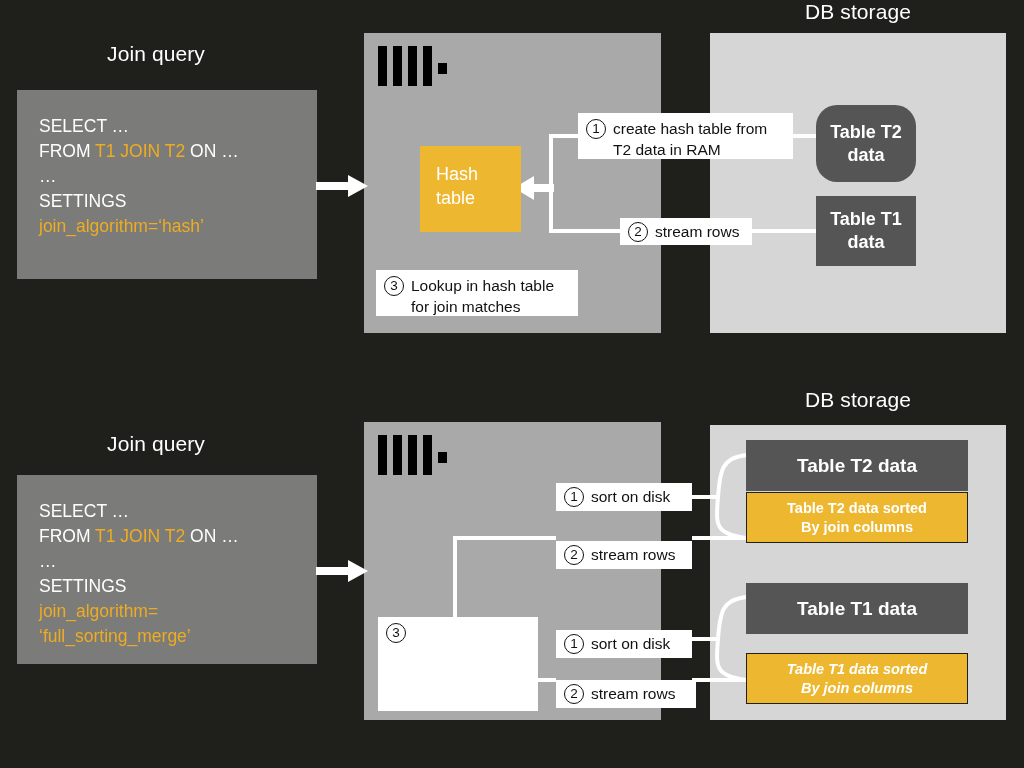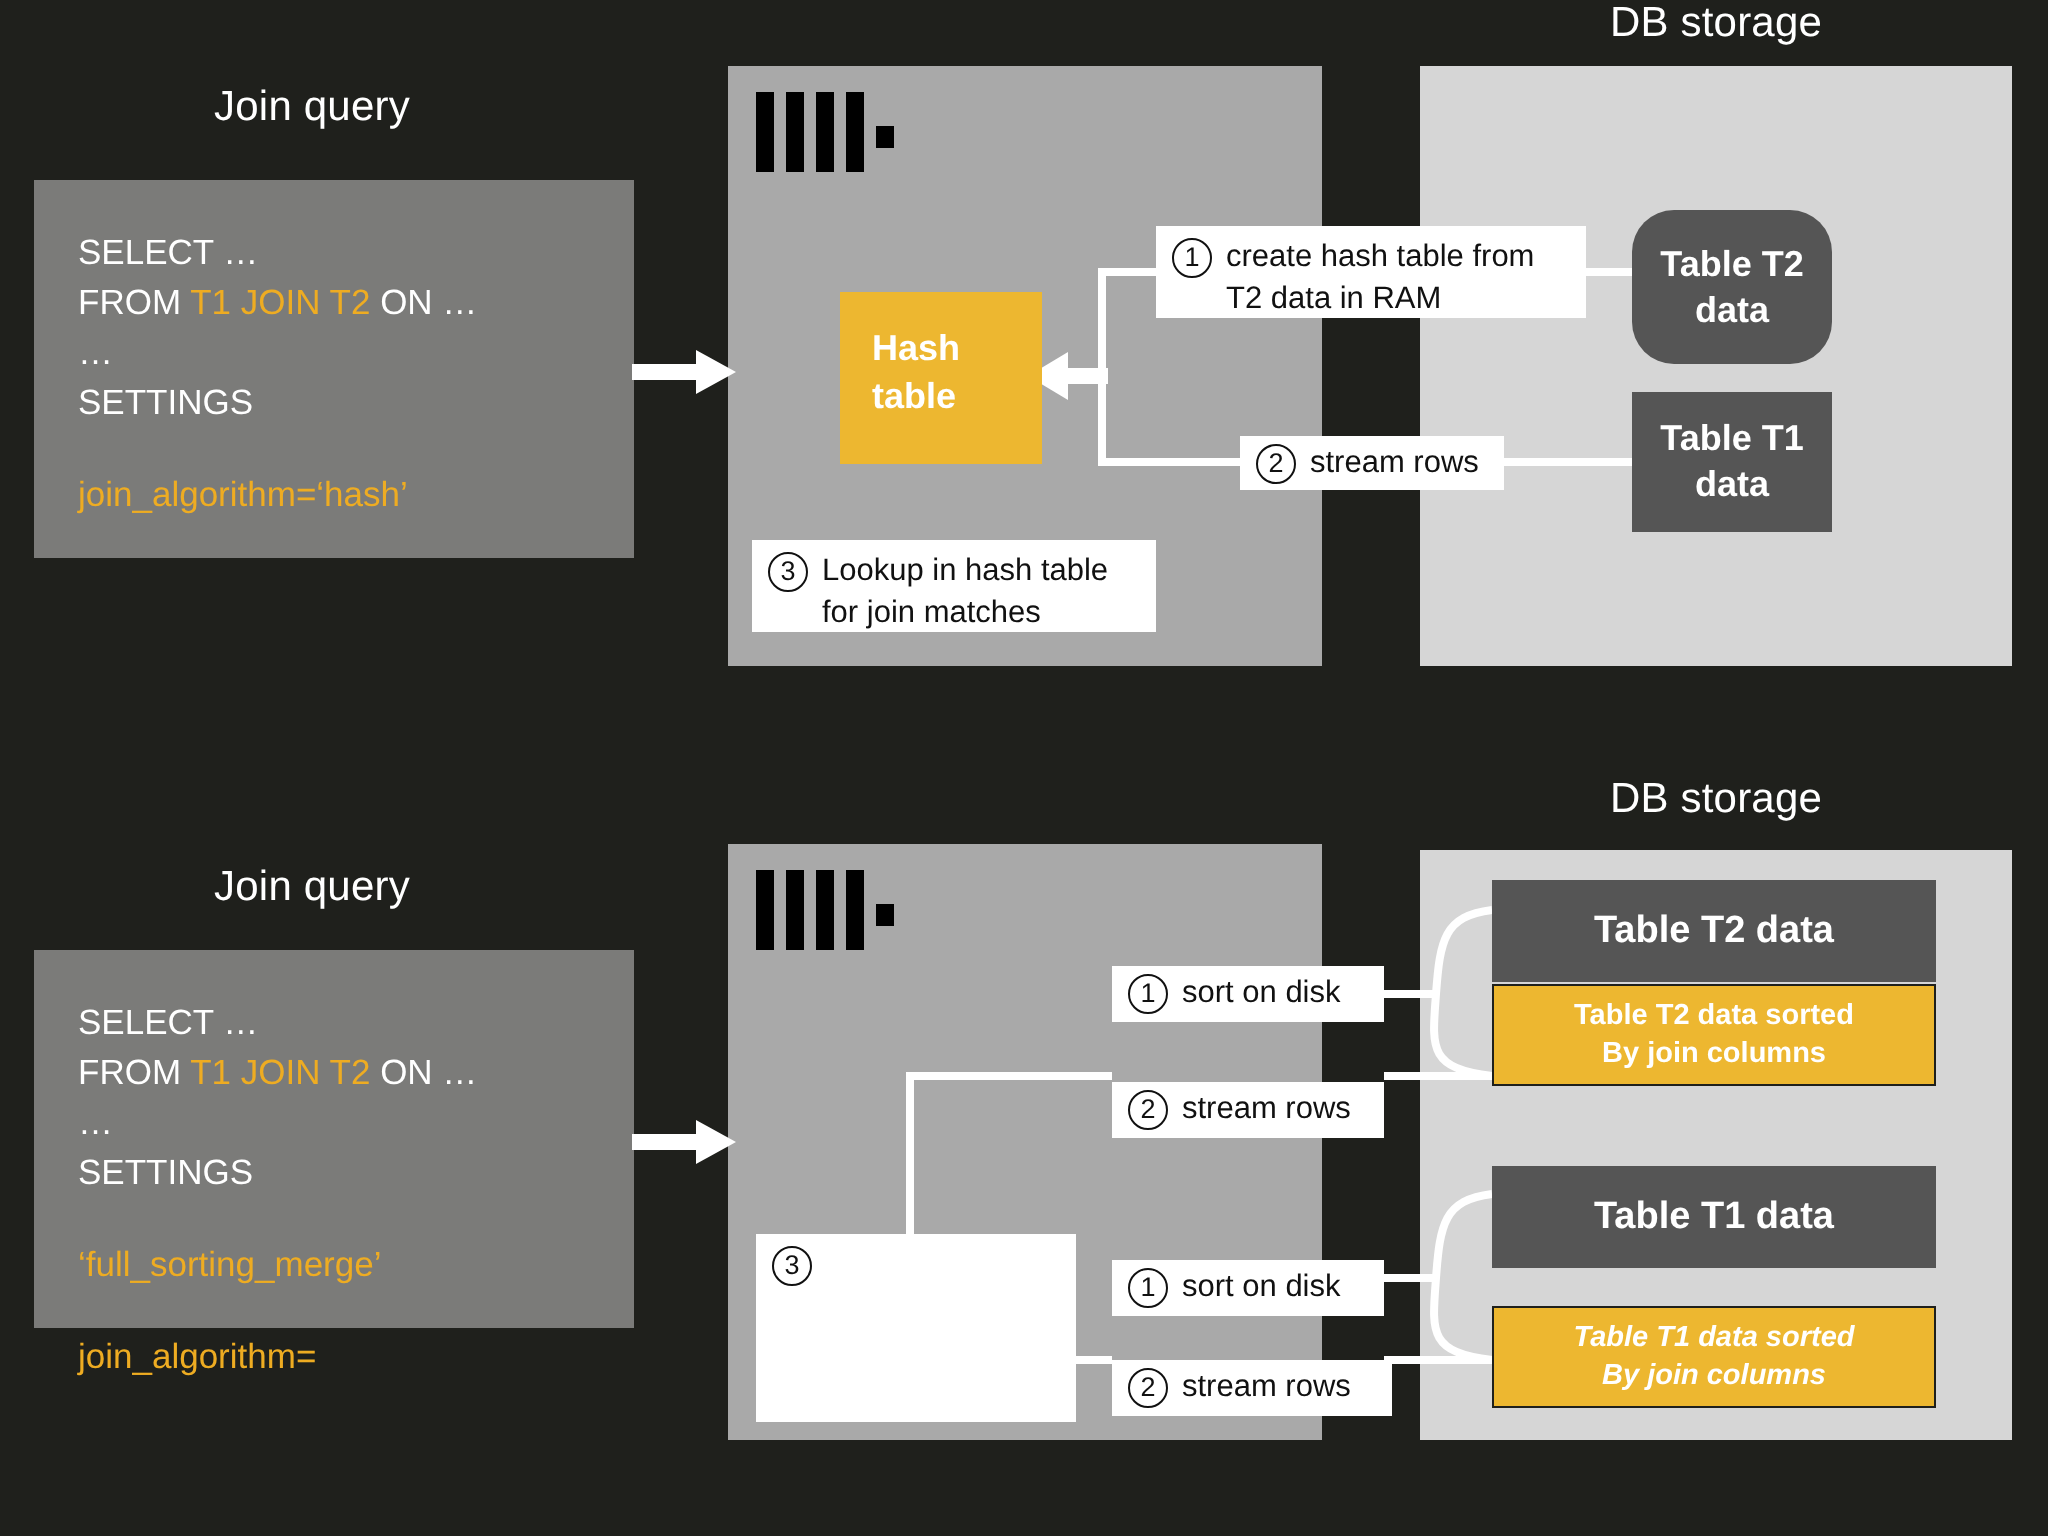--- a/index.html
+++ b/index.html
@@ -24,37 +24,36 @@
 
   
   .query-box{
     background:#7b7b79;
     color:#ffffff;
     font-size:17.5px;
     line-height:25px;
     padding:24px 22px;
   }
   .q-line{white-space:nowrap;}
-  .kw-amber{color:#eeac22;margin-top:21px;}
+  .kw-amber{color:#eeac22;}
 
   
   .server-panel{background:#a9a9a9;}
   .db-panel{background:#d6d6d6;}
 
   
   .ch-logo{display:block;}
 
   
   .hash-tile{
     background:#edb730;
     color:#ffffff;
     font-size:18px;
     line-height:24px;
     padding:16px 0 0 16px;
-    font-weight:bold;
   }
 
   
   .tbl-dark{
     background:#555555;
     color:#ffffff;
     font-weight:bold;
     display:flex;align-items:center;justify-content:center;
     text-align:center;
     line-height:23px;
@@ -174,22 +173,22 @@
 data</div>
 
   <div class="abs title" style="left:36px;top:432px;width:240px;">Join query</div>
   <div class="abs title" style="left:740px;top:388px;width:236px;">DB storage</div>
 
   <div class="abs query-box" style="left:17px;top:475px;width:300px;height:189px;">
     <div class="q-line">SELECT …</div>
     <div class="q-line"><span>FROM </span><span class="kw-amber">T1 JOIN T2</span><span> ON …</span></div>
     <div class="q-line">…</div>
     <div class="q-line">SETTINGS</div>
+    <div class="q-line kw-amber">join_algorithm=</div>
     <div class="q-line kw-amber">‘full_sorting_merge’</div>
-    <div class="q-line kw-amber">join_algorithm=</div>
   </div>
 
   <div class="abs server-panel" style="left:364px;top:422px;width:297px;height:298px;"></div>
 
   <div class="abs db-panel" style="left:710px;top:425px;width:296px;height:295px;"></div>
 
   <svg class="abs ch-logo" style="left:378px;top:435px;" width="72" height="40" viewBox="0 0 72 40">
     <rect x="0" y="0" width="9" height="40" fill="#000"></rect>
     <rect x="15" y="0" width="9" height="40" fill="#000"></rect>
     <rect x="30" y="0" width="9" height="40" fill="#000"></rect>

